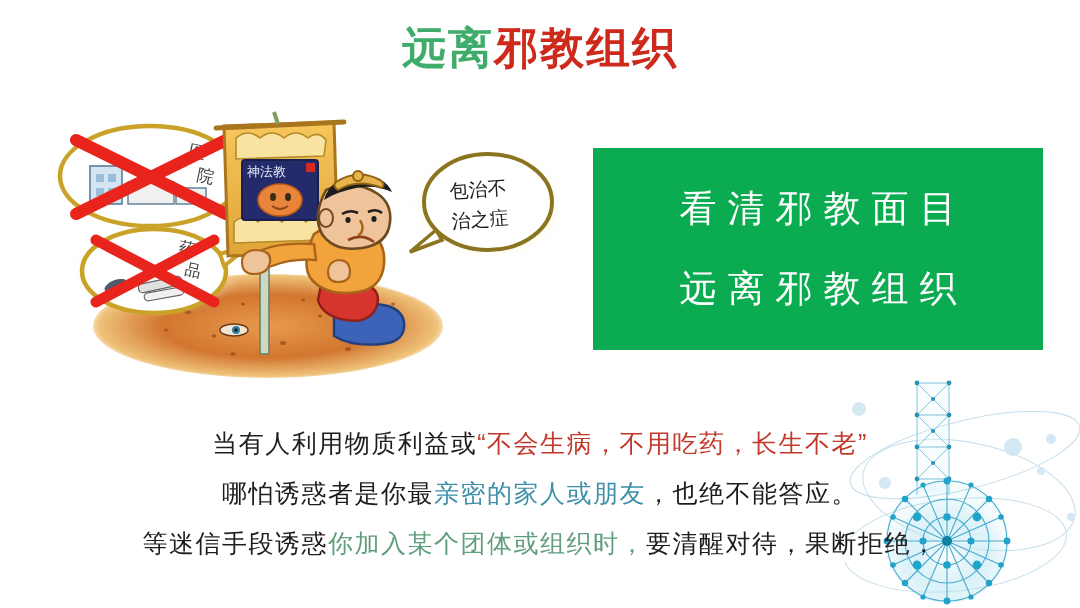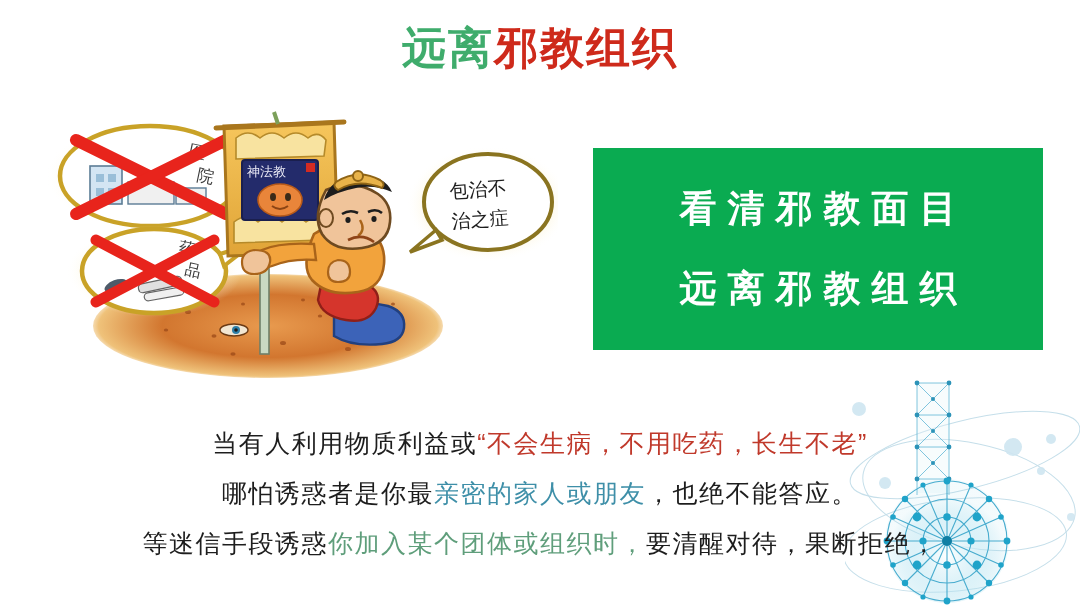--- a/index.html
+++ b/index.html
@@ -53,21 +53,21 @@
     justify-content: center;
     box-sizing: border-box;
   }
   .green-banner .bline {
     color: #ffffff;
     font-size: 37px;
     letter-spacing: 11px;
     line-height: 80px;
     text-indent: 11px;
     white-space: nowrap;
-    font-weight: 700;
+    font-weight: 400;
   }
 
   
   .cartoon {
     position: absolute;
     left: 38px;
     top: 104px;
     width: 520px;
     height: 275px;
   }

